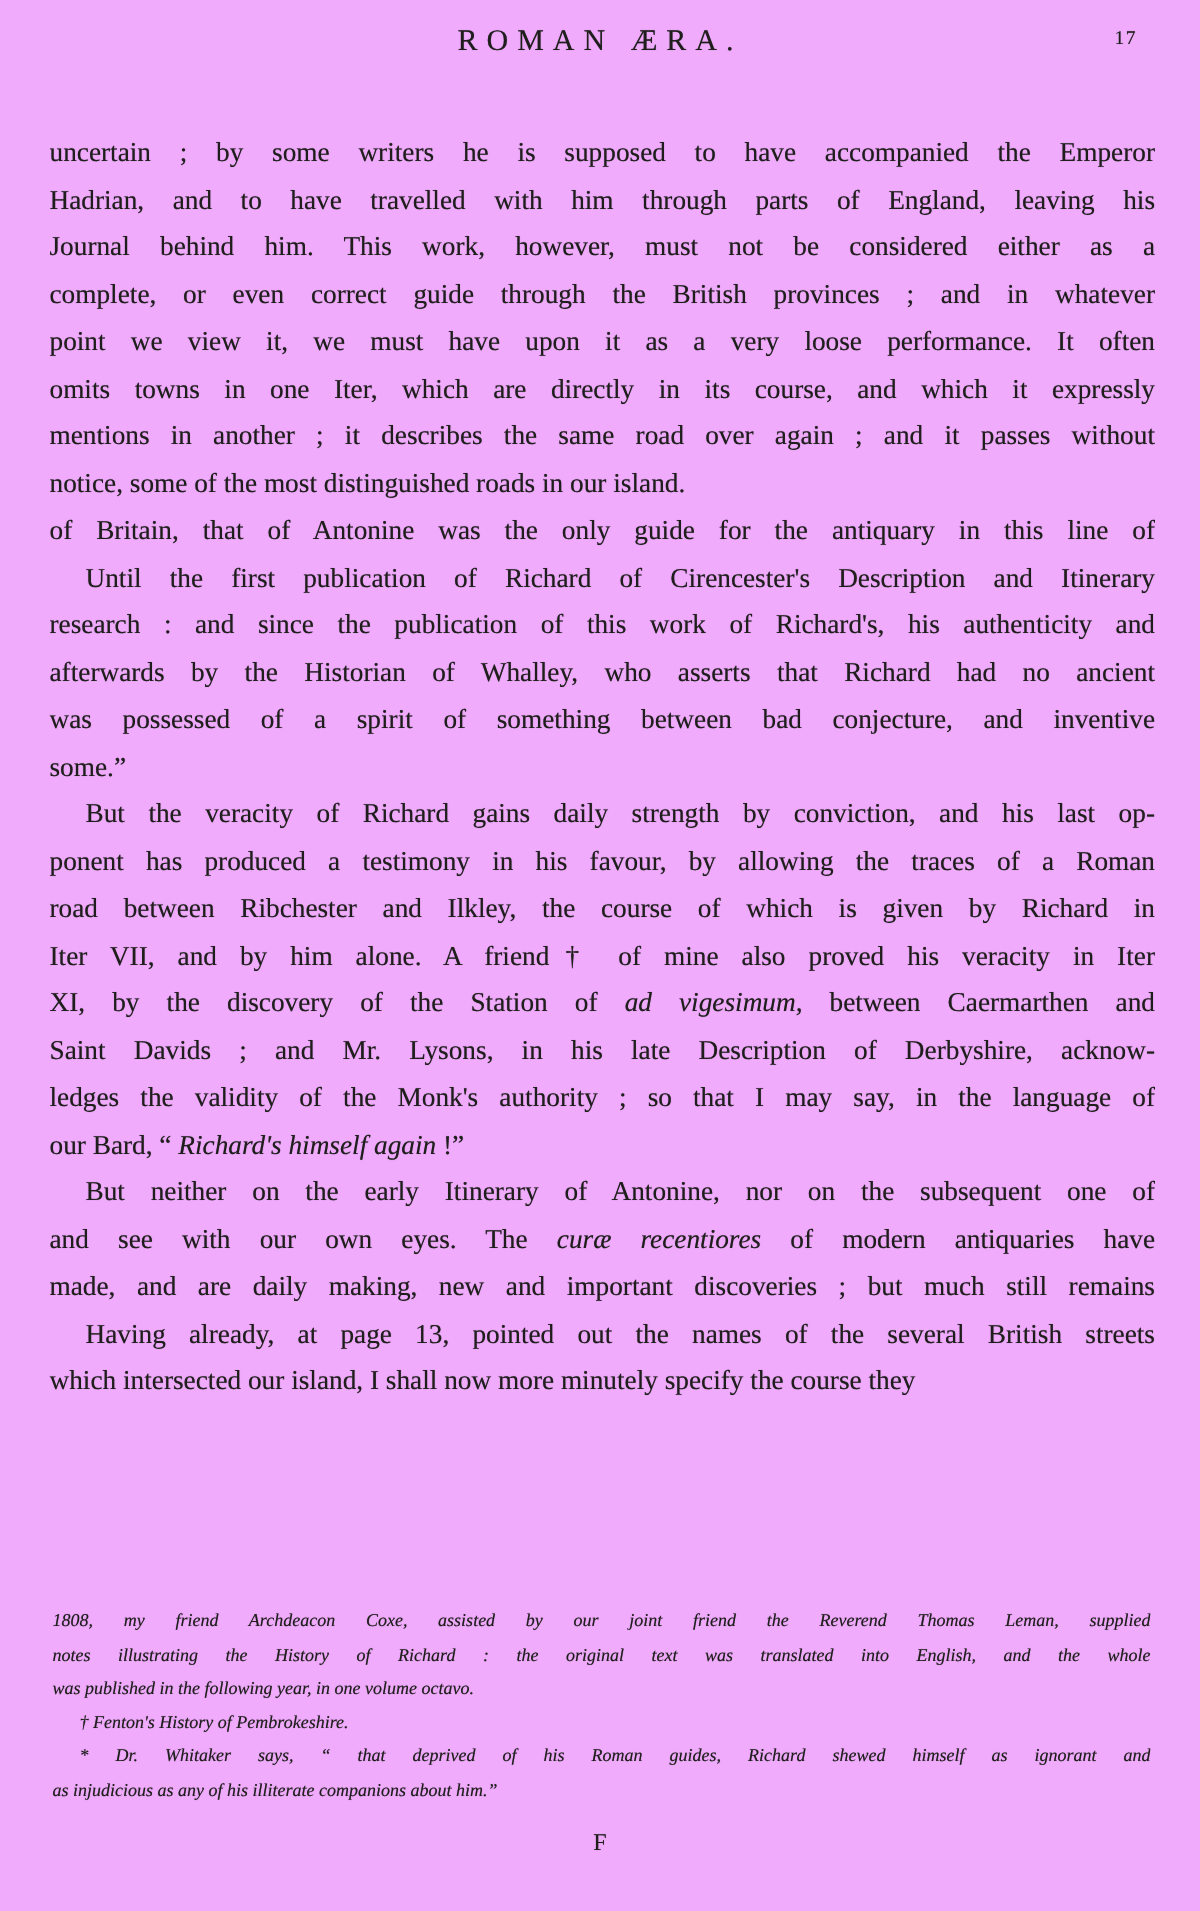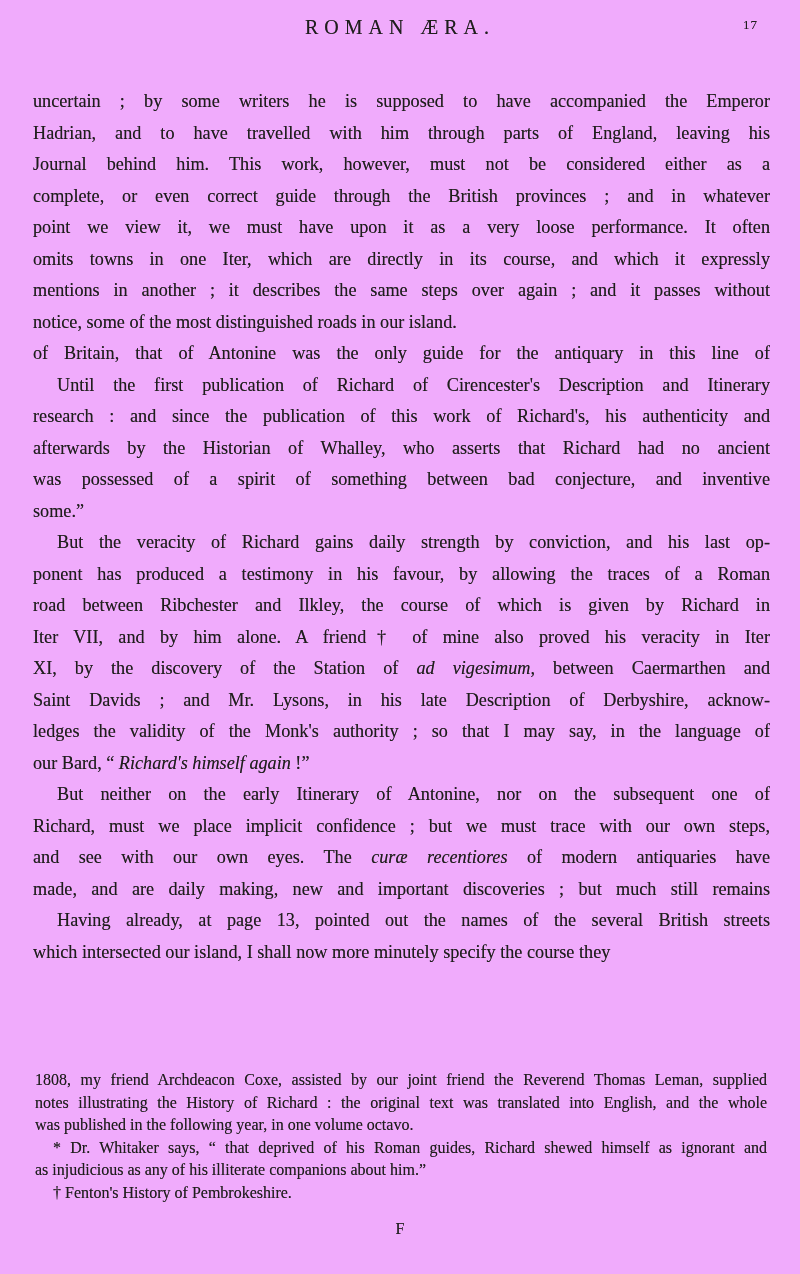--- a/index.html
+++ b/index.html
@@ -38,21 +38,22 @@
     text-align-last: justify;
     overflow: hidden;
     white-space: nowrap;
   }
   .line.last { text-align-last: left; white-space: normal; }
   .body-text .line.first-indent { text-indent: 24px; }
   .footnotes {
     position: absolute;
     top: 1069px; left: 35px;
     width: 732px;
-    font-size: 16px;
+    font-size: 12px;
+    font-style: italic;
   }
   .footnotes .line { line-height: 22.6px; height: 22.6px; }
   .footnotes .line.first-indent { text-indent: 18px; }
   em { font-style: italic; }
   .signature {
     position: absolute;
     top: 1220px; left: 0; right: 0;
     text-align: center;
     font-size: 16px;
   }
@@ -68,21 +69,21 @@
   </div>
 
   <div class="body-text">
       <div class="para">
         <div class="line">uncertain ; by some writers he is supposed to have accompanied the Emperor</div>
         <div class="line">Hadrian, and to have travelled with him through parts of England, leaving his</div>
         <div class="line">Journal behind him. This work, however, must not be considered either as a</div>
         <div class="line">complete, or even correct guide through the British provinces ; and in whatever</div>
         <div class="line">point we view it, we must have upon it as a very loose performance. It often</div>
         <div class="line">omits towns in one Iter, which are directly in its course, and which it expressly</div>
-        <div class="line">mentions in another ; it describes the same steps over again ; and it passes without</div>
+        <div class="line">mentions in another ; it describes the same road over again ; and it passes without</div>
         <div class="line last">notice, some of the most distinguished roads in our island.</div>
       </div>
       <div class="para">
         <div class="line">of Britain, that of Antonine was the only guide for the antiquary in this line of</div>
         <div class="line first-indent">Until the first publication of Richard of Cirencester's Description and Itinerary</div>
         <div class="line">research : and since the publication of this work of Richard's, his authenticity and</div>
         <div class="line">afterwards by the Historian of Whalley, who asserts that Richard had no ancient</div>
         <div class="line">was possessed of a spirit of something between bad conjecture, and inventive</div>
         <div class="line last">some.”</div>
       </div>
@@ -91,40 +92,39 @@
         <div class="line">ponent has produced a testimony in his favour, by allowing the traces of a Roman</div>
         <div class="line">road between Ribchester and Ilkley, the course of which is given by Richard in</div>
         <div class="line">Iter VII, and by him alone. A friend† of mine also proved his veracity in Iter</div>
         <div class="line">XI, by the discovery of the Station of <em>ad vigesimum,</em> between Caermarthen and</div>
         <div class="line">Saint Davids ; and Mr. Lysons, in his late Description of Derbyshire, acknow-</div>
         <div class="line">ledges the validity of the Monk's authority ; so that I may say, in the language of</div>
         <div class="line last">our Bard, “ <em>Richard's himself again</em> !”</div>
       </div>
       <div class="para">
         <div class="line first-indent">But neither on the early Itinerary of Antonine, nor on the subsequent one of</div>
-        <div class="line">Richard, must we place implicit confidence ; but we must trace with our own steps,</div>
         <div class="line">and see with our own eyes. The <em>curæ recentiores</em> of modern antiquaries have</div>
         <div class="line">made, and are daily making, new and important discoveries ; but much still remains</div>
       </div>
       <div class="para">
         <div class="line first-indent">Having already, at page 13, pointed out the names of the several British streets</div>
         <div class="line last">which intersected our island, I shall now more minutely specify the course they</div>
       </div>
     </div>
 
   <div class="footnotes">
       <div class="para">
         <div class="line">1808, my friend Archdeacon Coxe, assisted by our joint friend the Reverend Thomas Leman, supplied</div>
         <div class="line">notes illustrating the History of Richard : the original text was translated into English, and the whole</div>
         <div class="line last">was published in the following year, in one volume octavo.</div>
       </div>
       <div class="para">
+        <div class="line last first-indent">† Fenton's History of Pembrokeshire.</div>
+      </div>
+      <div class="para">
         <div class="line first-indent">* Dr. Whitaker says, “ that deprived of his Roman guides, Richard shewed himself as ignorant and</div>
         <div class="line last">as injudicious as any of his illiterate companions about him.”</div>
-      </div>
-      <div class="para">
-        <div class="line last first-indent">† Fenton's History of Pembrokeshire.</div>
       </div>
     </div>
 
   <div class="signature">F</div>
 
 </div>
 
 </body></html>

